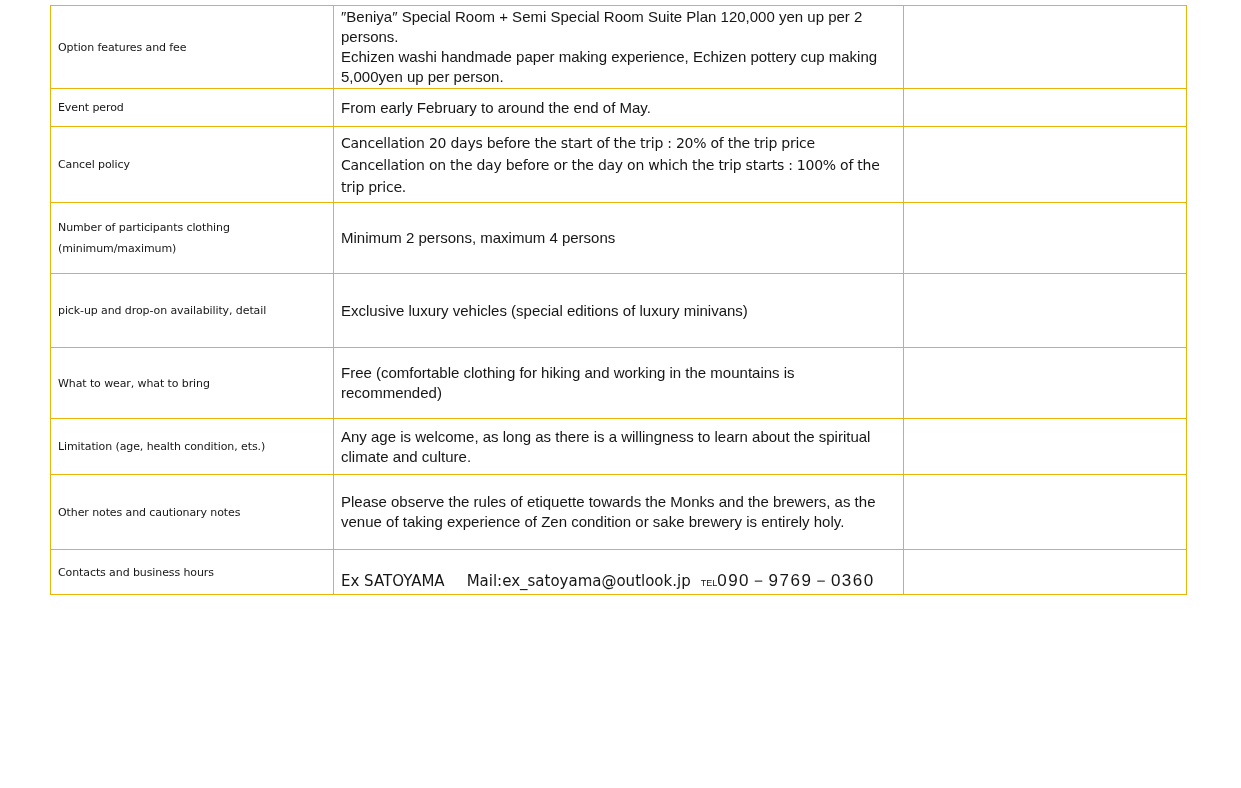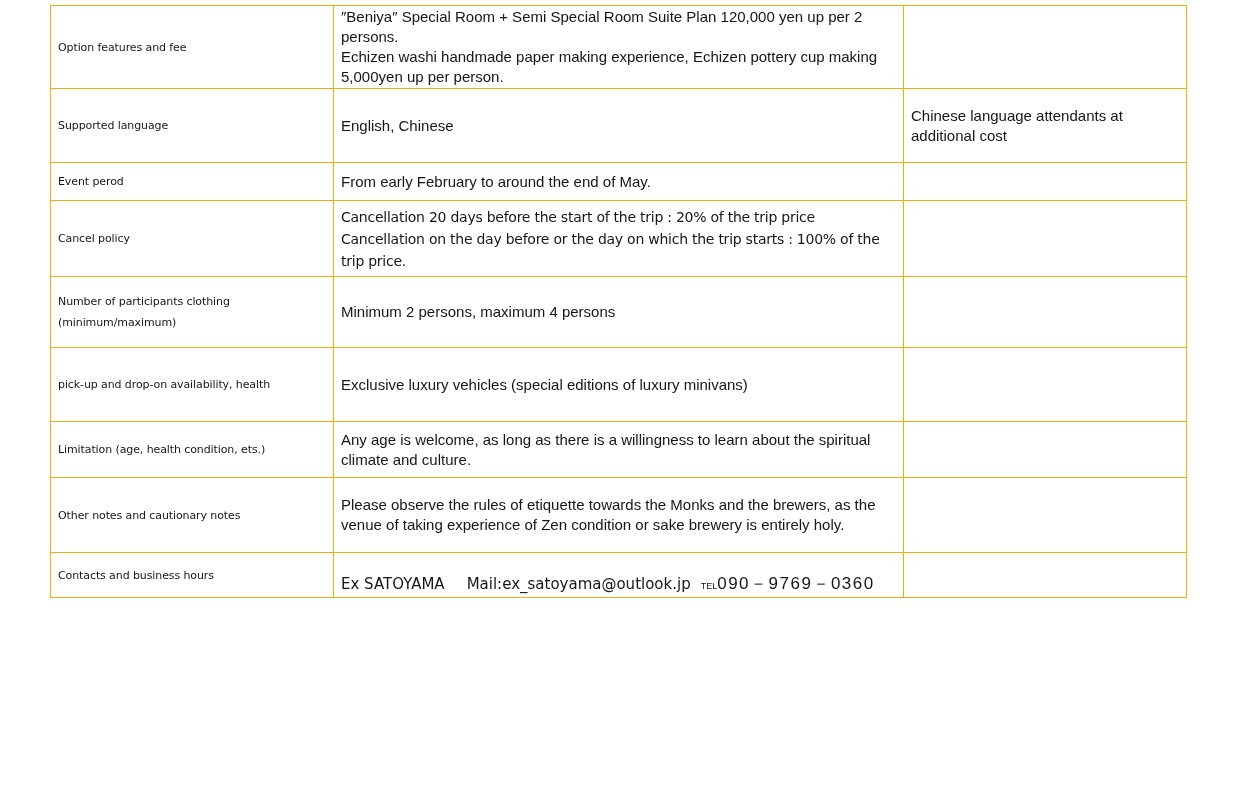--- a/index.html
+++ b/index.html
@@ -90,44 +90,44 @@
     <col style="width:570px">
     <col style="width:283px">
   </colgroup>
   <tbody>
     <tr class="r0">
       <td class="label">Option features and fee</td>
       <td class="content">″Beniya″ Special Room + Semi Special Room Suite Plan 120,000 yen up per 2 persons.
 Echizen washi handmade paper making experience, Echizen pottery cup making 5,000yen up per person.</td>
       <td class="note"></td>
     </tr>
-    <tr class="r2">
-      <td class="label">Supported language</td>
-      <td class="content">English, Chinese</td>
-      <td class="note">Chinese language attendants at additional cost</td>
-    </tr>
     <tr class="r3">
       <td class="label">Event perod</td>
       <td class="content">From early February to around the end of May.</td>
       <td class="note"></td>
     </tr>
     <tr class="r5">
       <td class="label">Cancel policy</td>
       <td class="content alt">Cancellation 20 days before the start of the trip : 20% of the trip price
 Cancellation on the day before or the day on which the trip starts : 100% of the trip price.</td>
       <td class="note"></td>
     </tr>
     <tr class="r6">
       <td class="label">Number of participants clothing (minimum/maximum)</td>
       <td class="content">Minimum 2 persons, maximum 4 persons</td>
       <td class="note"></td>
     </tr>
     <tr class="r7">
-      <td class="label">pick-up and drop-on availability, health</td>
+      <td class="label">pick-up and drop-on availability, detail</td>
       <td class="content">Exclusive luxury vehicles (special editions of luxury minivans)</td>
+      <td class="note"></td>
+    </tr>
+    <tr class="r8">
+      <td class="label">What to wear, what to bring</td>
+      <td class="content">Free (comfortable clothing for hiking and working in the mountains is recommended)</td>
       <td class="note"></td>
     </tr>
     <tr class="r9">
       <td class="label">Limitation (age, health condition, ets.)</td>
       <td class="content">Any age is welcome, as long as there is a willingness to learn about the spiritual climate and culture.</td>
       <td class="note"></td>
     </tr>
     <tr class="r10">
       <td class="label">Other notes and cautionary notes</td>
       <td class="content">Please observe the rules of etiquette towards the Monks and the brewers, as the venue of taking experience of Zen condition or sake brewery is entirely holy.</td>

